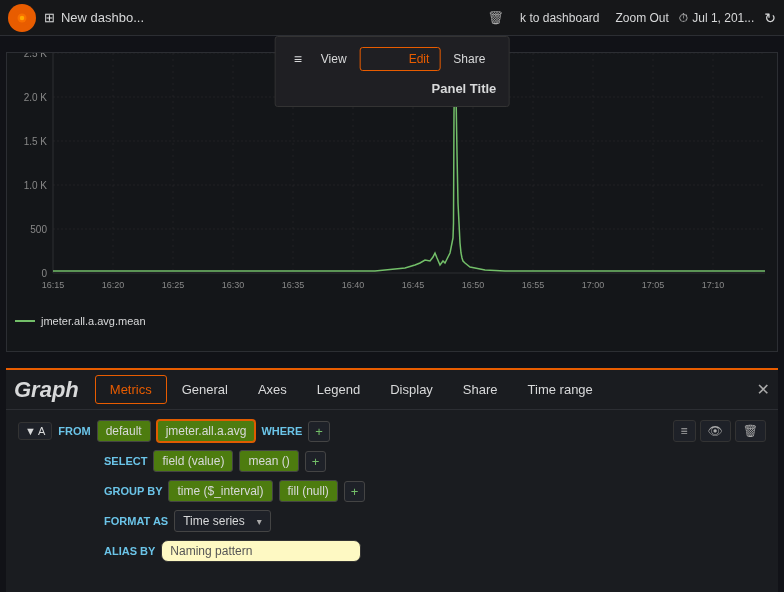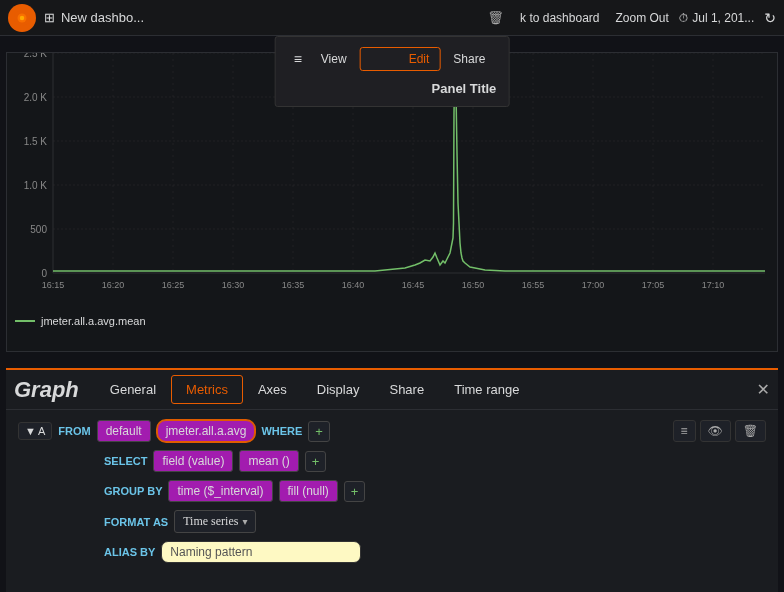--- a/index.html
+++ b/index.html
@@ -193,32 +193,31 @@
       background: #1e2128;
       border: 1px solid #333;
       color: #d8d9da;
       padding: 2px 6px;
       border-radius: 3px;
       cursor: pointer;
       font-size: 11px;
       display: flex; align-items: center; gap: 2px;
     }
     .metric-pill {
-      background: #a21caf;
+      background: #4d7c0f;
       border: 1px solid #444;
       color: #d8d9da;
       padding: 3px 8px;
       border-radius: 3px;
       font-size: 12px;
       cursor: pointer;
     }
     .metric-pill.highlighted {
       border-color: #e05c00;
       box-shadow: 0 0 0 1px #e05c00;
-      border-radius: 9px;
     }
     .keyword-lbl {
       font-size: 11px; color: #6bc4e8; font-weight: bold;
     }
     .add-btn {
       background: #1e2128;
       border: 1px solid #444;
       color: #73bf69;
       padding: 2px 6px;
       border-radius: 3px;
@@ -235,21 +234,21 @@
       font-size: 12px;
     }
     .select-pill {
       background: #1e2128;
       border: 1px solid #444;
       color: #d8d9da;
       padding: 3px 8px;
       border-radius: 3px;
       font-size: 12px;
       cursor: pointer;
-      display: flex; align-items: center; gap: 4px; font-family: Liberation Serif, serif;
+      display: flex; align-items: center; gap: 12px;
     }
     .select-arrow { font-size: 10px; color: #aaa; }
     .alias-input {
       background: #fef9c3;
       border: 1px solid #333;
       color: #888;
       padding: 3px 8px;
       border-radius: 7px;
       font-size: 12px;
       width: 200px;
@@ -348,23 +347,24 @@
   <div class="chart-legend">
     <div class="legend-line"></div>
     <span class="legend-label">jmeter.all.a.avg.mean</span>
   </div>
 </div>
 
 <div class="bottom-panel">
 
   <div class="panel-tabs-row">
     <span class="graph-label">Graph</span>
+    <button class="tab-btn active">Metrics</button>
     <button class="tab-btn">General</button>
-    <button class="tab-btn active">Metrics</button>
     <button class="tab-btn">Axes</button>
+    <button class="tab-btn">Legend</button>
     <button class="tab-btn">Display</button>
     <button class="tab-btn">Share</button>
     <button class="tab-btn">Time range</button>
     <button class="tab-close">✕</button>
   </div>
 
   <div class="query-area">
 
     <div class="query-row">
       <button class="toggle-btn">

